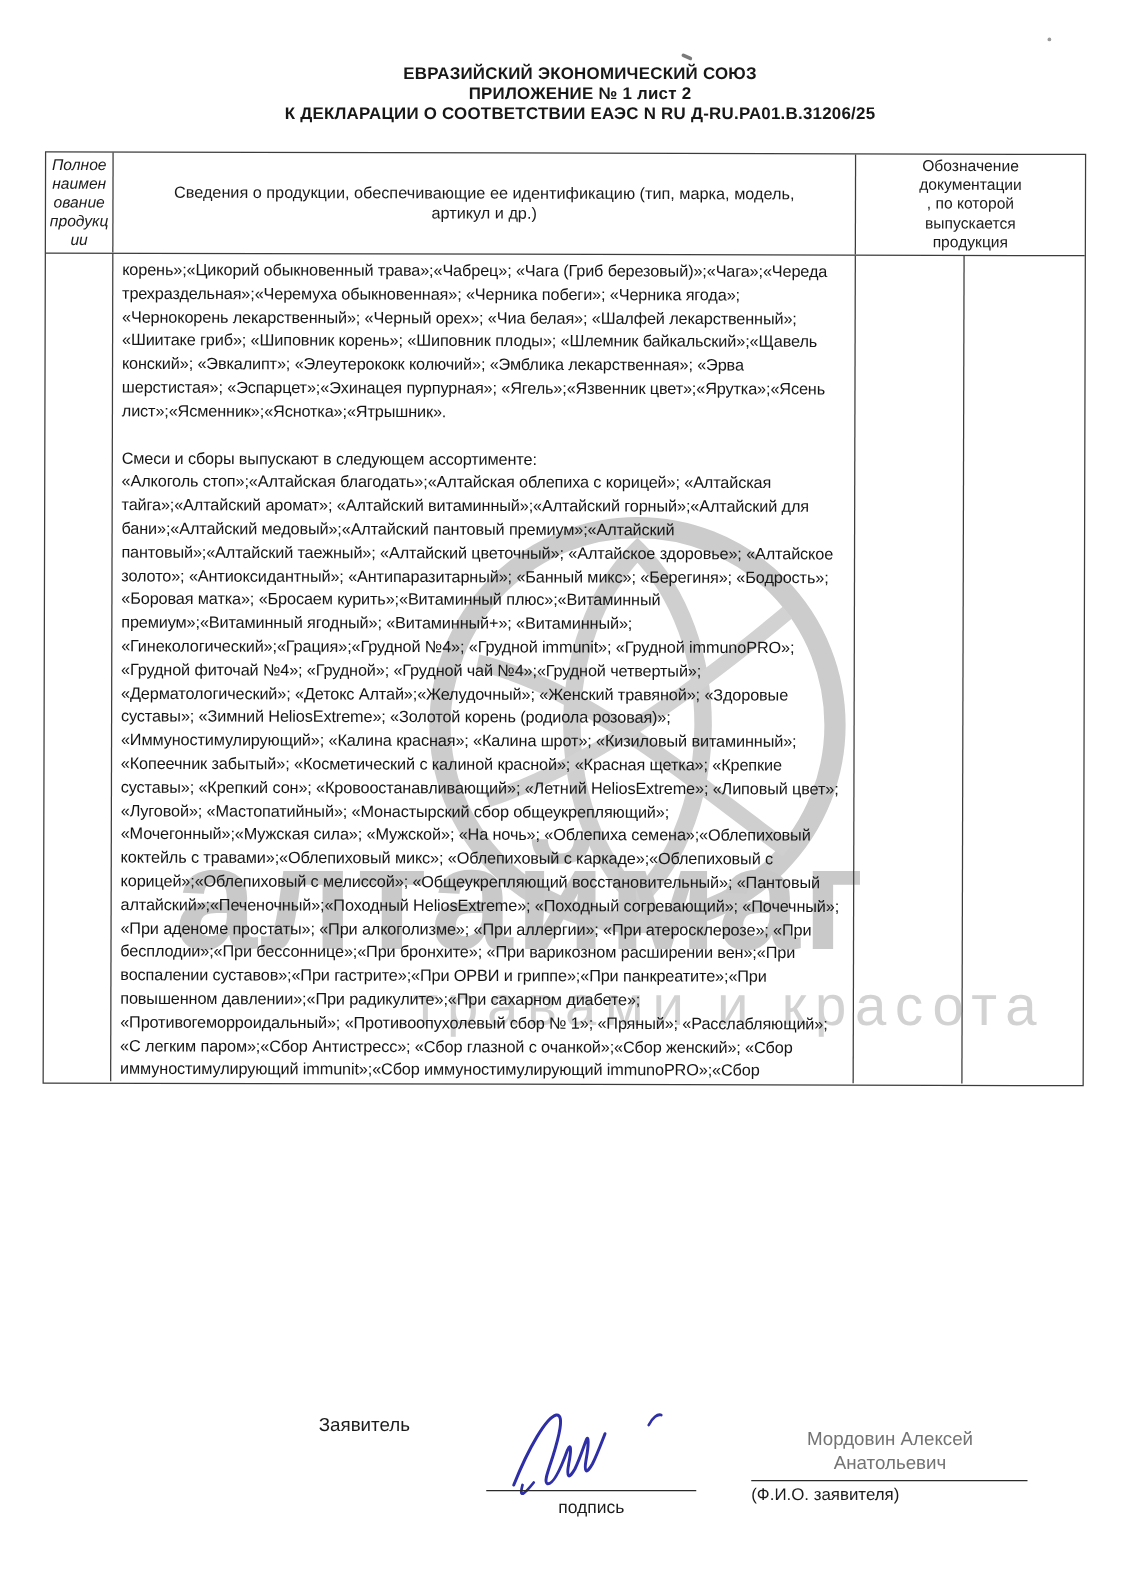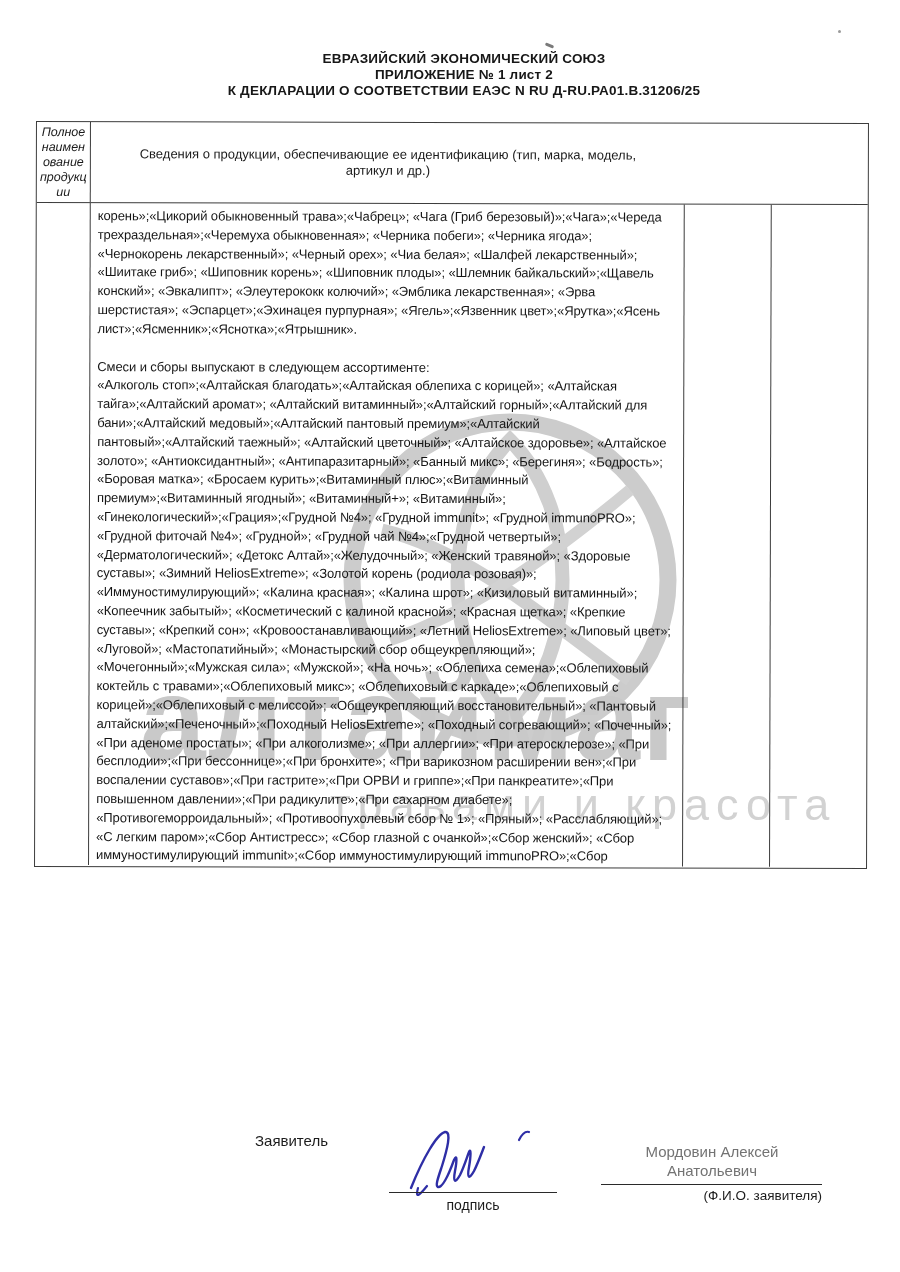--- a/index.html
+++ b/index.html
@@ -53,21 +53,21 @@
   .bodycell p{margin:0;}
   .bodycell p.gap{margin-bottom:19px;}
   
   .footer{position:absolute;left:0;top:0;width:900px;height:1272px;z-index:1;pointer-events:none;}
   .lbl-applicant{position:absolute;left:255px;top:1132px;font-size:15px;color:#1c1c1c;}
   .sig-svg{position:absolute;left:403px;top:1126px;}
   .sig-line{position:absolute;left:389px;top:1192px;width:168px;height:0;border-top:1.6px solid #2a2a2a;}
   .sig-caption{position:absolute;left:389px;top:1197px;width:168px;text-align:center;font-size:14px;color:#1c1c1c;}
   .name-block{position:absolute;left:632px;top:1142px;width:160px;text-align:center;font-size:15px;line-height:19px;color:#737373;}
   .name-line{position:absolute;left:601px;top:1184px;width:221px;height:0;border-top:1.6px solid #2a2a2a;}
-  .name-caption{position:absolute;left:601px;top:1188px;width:221px;text-align:right;font-size:13.5px;color:#1c1c1c;}
+  .name-caption{position:absolute;left:601px;top:1188px;width:221px;text-align:left;font-size:13.5px;color:#1c1c1c;}
 </style>
 </head>
 <body>
 
 <div class="page">
 
   <div class="wm">
     <svg class="wm-logo" width="360" height="360" viewBox="0 0 360 360">
       <circle cx="180" cy="180" r="158" fill="none" stroke="#cccccc" stroke-width="17"></circle>
       <path d="M180 40 C110 110 110 250 180 320 C250 250 250 110 180 40 Z" fill="none" stroke="#cfcfcf" stroke-width="14"></path>
@@ -88,20 +88,25 @@
   </div>
 
   <div class="tbl">
     <div class="row row-head">
       <div class="c c1 hc">Полное
 наимен
 ование
 продукц
 ии</div>
       <div class="c c2 hc">Сведения о продукции, обеспечивающие ее идентификацию (тип, марка, модель, артикул и др.)</div>
+      <div class="c c4 hc">Обозначение
+документации
+, по которой
+выпускается
+продукция</div>
     </div>
     <div class="row row-body">
       <div class="c c1"></div>
       <div class="c c2 bodycell">
         <p class="gap">корень»;«Цикорий обыкновенный трава»;«Чабрец»; «Чага (Гриб березовый)»;«Чага»;«Череда трехраздельная»;«Черемуха обыкновенная»; «Черника побеги»; «Черника ягода»; «Чернокорень лекарственный»; «Черный орех»; «Чиа белая»; «Шалфей лекарственный»; «Шиитаке гриб»; «Шиповник корень»; «Шиповник плоды»; «Шлемник байкальский»;«Щавель конский»; «Эвкалипт»; «Элеутерококк колючий»; «Эмблика лекарственная»; «Эрва шерстистая»; «Эспарцет»;«Эхинацея пурпурная»; «Ягель»;«Язвенник цвет»;«Ярутка»;«Ясень лист»;«Ясменник»;«Яснотка»;«Ятрышник».</p>
         <p>Смеси и сборы выпускают в следующем ассортименте:</p>
         <p>«Алкоголь стоп»;«Алтайская благодать»;«Алтайская облепиха с корицей»; «Алтайская тайга»;«Алтайский аромат»; «Алтайский витаминный»;«Алтайский горный»;«Алтайский для бани»;«Алтайский медовый»;«Алтайский пантовый премиум»;«Алтайский пантовый»;«Алтайский таежный»; «Алтайский цветочный»; «Алтайское здоровье»; «Алтайское золото»; «Антиоксидантный»; «Антипаразитарный»; «Банный микс»; «Берегиня»; «Бодрость»; «Боровая матка»; «Бросаем курить»;«Витаминный плюс»;«Витаминный премиум»;«Витаминный ягодный»; «Витаминный+»; «Витаминный»; «Гинекологический»;«Грация»;«Грудной №4»; «Грудной immunit»; «Грудной immunoPRO»; «Грудной фиточай №4»; «Грудной»; «Грудной чай №4»;«Грудной четвертый»; «Дерматологический»; «Детокс Алтай»;«Желудочный»; «Женский травяной»; «Здоровые суставы»; «Зимний HeliosExtreme»; «Золотой корень (родиола розовая)»; «Иммуностимулирующий»; «Калина красная»; «Калина шрот»; «Кизиловый витаминный»; «Копеечник забытый»; «Косметический с калиной красной»; «Красная щетка»; «Крепкие суставы»; «Крепкий сон»; «Кровоостанавливающий»; «Летний HeliosExtreme»; «Липовый цвет»; «Луговой»; «Мастопатийный»; «Монастырский сбор общеукрепляющий»; «Мочегонный»;«Мужская сила»; «Мужской»; «На ночь»; «Облепиха семена»;«Облепиховый коктейль с травами»;«Облепиховый микс»; «Облепиховый с каркаде»;«Облепиховый с корицей»;«Облепиховый с мелиссой»; «Общеукрепляющий восстановительный»; «Пантовый алтайский»;«Печеночный»;«Походный HeliosExtreme»; «Походный согревающий»; «Почечный»; «При аденоме простаты»; «При алкоголизме»; «При аллергии»; «При атеросклерозе»; «При бесплодии»;«При бессоннице»;«При бронхите»; «При варикозном расширении вен»;«При воспалении суставов»;«При гастрите»;«При ОРВИ и гриппе»;«При панкреатите»;«При повышенном давлении»;«При радикулите»;«При сахарном диабете»; «Противогеморроидальный»; «Противоопухолевый сбор № 1»; «Пряный»; «Расслабляющий»; «С легким паром»;«Сбор Антистресс»; «Сбор глазной с очанкой»;«Сбор женский»; «Сбор иммуностимулирующий immunit»;«Сбор иммуностимулирующий immunoPRO»;«Сбор репродуктивный»;«Сбор сердечно-сосудистый immunit»;«Сбор сердечно-сосудистый immunoPRO»;«Сбор успокоительный immunit»;«Сбор успокоительный immunoPRO»; «Сердечно-сосудистый»; «Сияние кожи»; «Слабительный»; «Смородиновый»; «Согревающий»; «Спортивный»; «Стройная фигура»;«Тонизирующий»;«Тонус спорт»;«Травяной антицеллюлитный»; «Травяной детокс»; «Травяной для похудения»;«Травяной Косметический»; «Урологический»; «Успокаивающий»;«Успокоительный»;«Фитосбор грудной 1»;«Фитосбор грудной 2»;«Фитосбор грудной 3»;«Фитосбор грудной № 4»;«Фиточай грудной № 4»;«Фитосбор грудной 4»;«Фиточай грудной 4»; «Хранитель»; «Чага»; «Чай из плодов шиповника»; «Чистые сосуды»; «Шиповник с рябиной»; «Эндокринный»; «Южный крымский».</p>
       </div>
       <div class="c c3"></div>
       <div class="c c4"></div>

